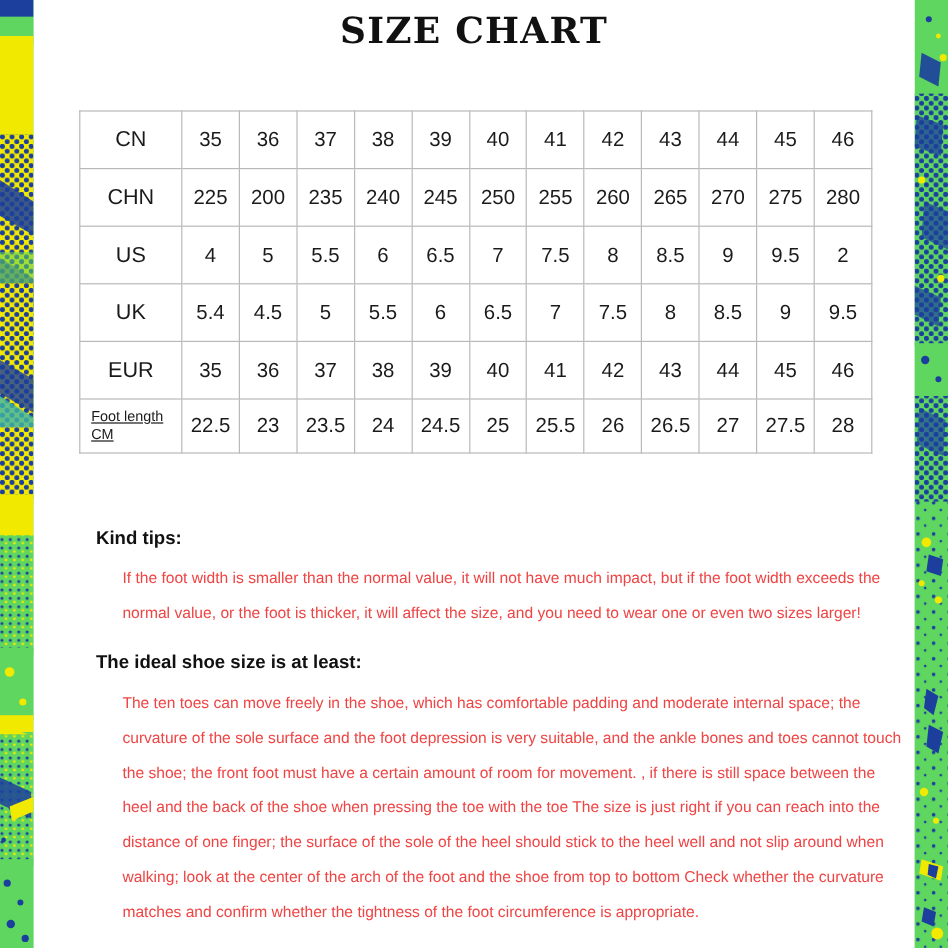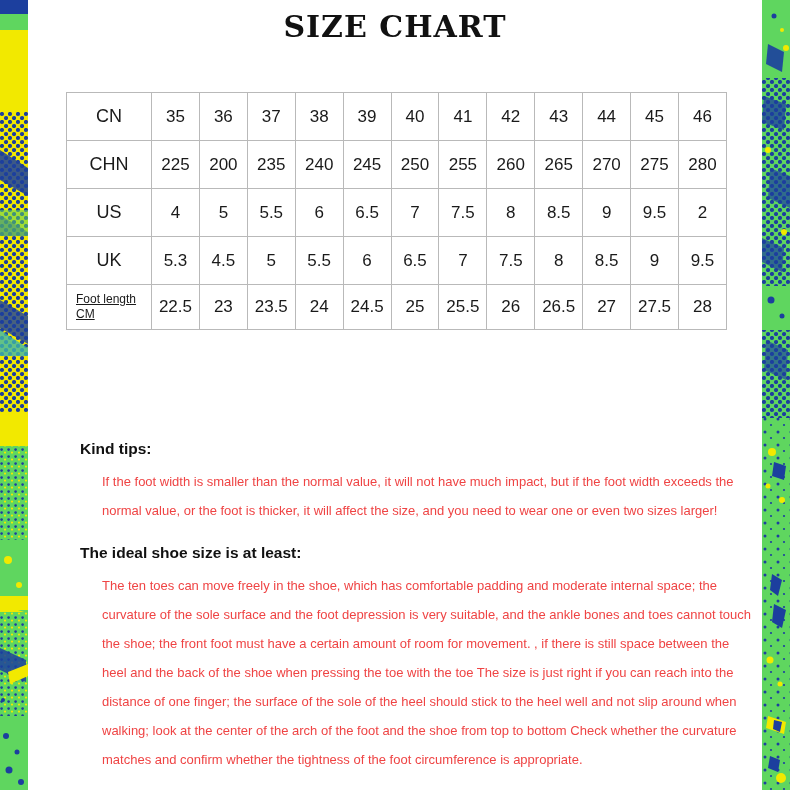--- a/index.html
+++ b/index.html
@@ -253,32 +253,47 @@
             <td>7</td>
             <td>7.5</td>
             <td>8</td>
             <td>8.5</td>
             <td>9</td>
             <td>9.5</td>
             <td>2</td>
           </tr>
           <tr>
             <td class="rowlabel">UK</td>
-            <td>5.3</td>
+            <td>5.4</td>
             <td>4.5</td>
             <td>5</td>
             <td>5.5</td>
             <td>6</td>
             <td>6.5</td>
             <td>7</td>
             <td>7.5</td>
             <td>8</td>
             <td>8.5</td>
             <td>9</td>
             <td>9.5</td>
+          </tr>
+          <tr>
+            <td class="rowlabel">EUR</td>
+            <td>35</td>
+            <td>36</td>
+            <td>37</td>
+            <td>38</td>
+            <td>39</td>
+            <td>40</td>
+            <td>41</td>
+            <td>42</td>
+            <td>43</td>
+            <td>44</td>
+            <td>45</td>
+            <td>46</td>
           </tr>
           <tr class="r-footlen">
             <td class="rowlabel small">Foot length CM</td>
             <td>22.5</td>
             <td>23</td>
             <td>23.5</td>
             <td>24</td>
             <td>24.5</td>
             <td>25</td>
             <td>25.5</td>

